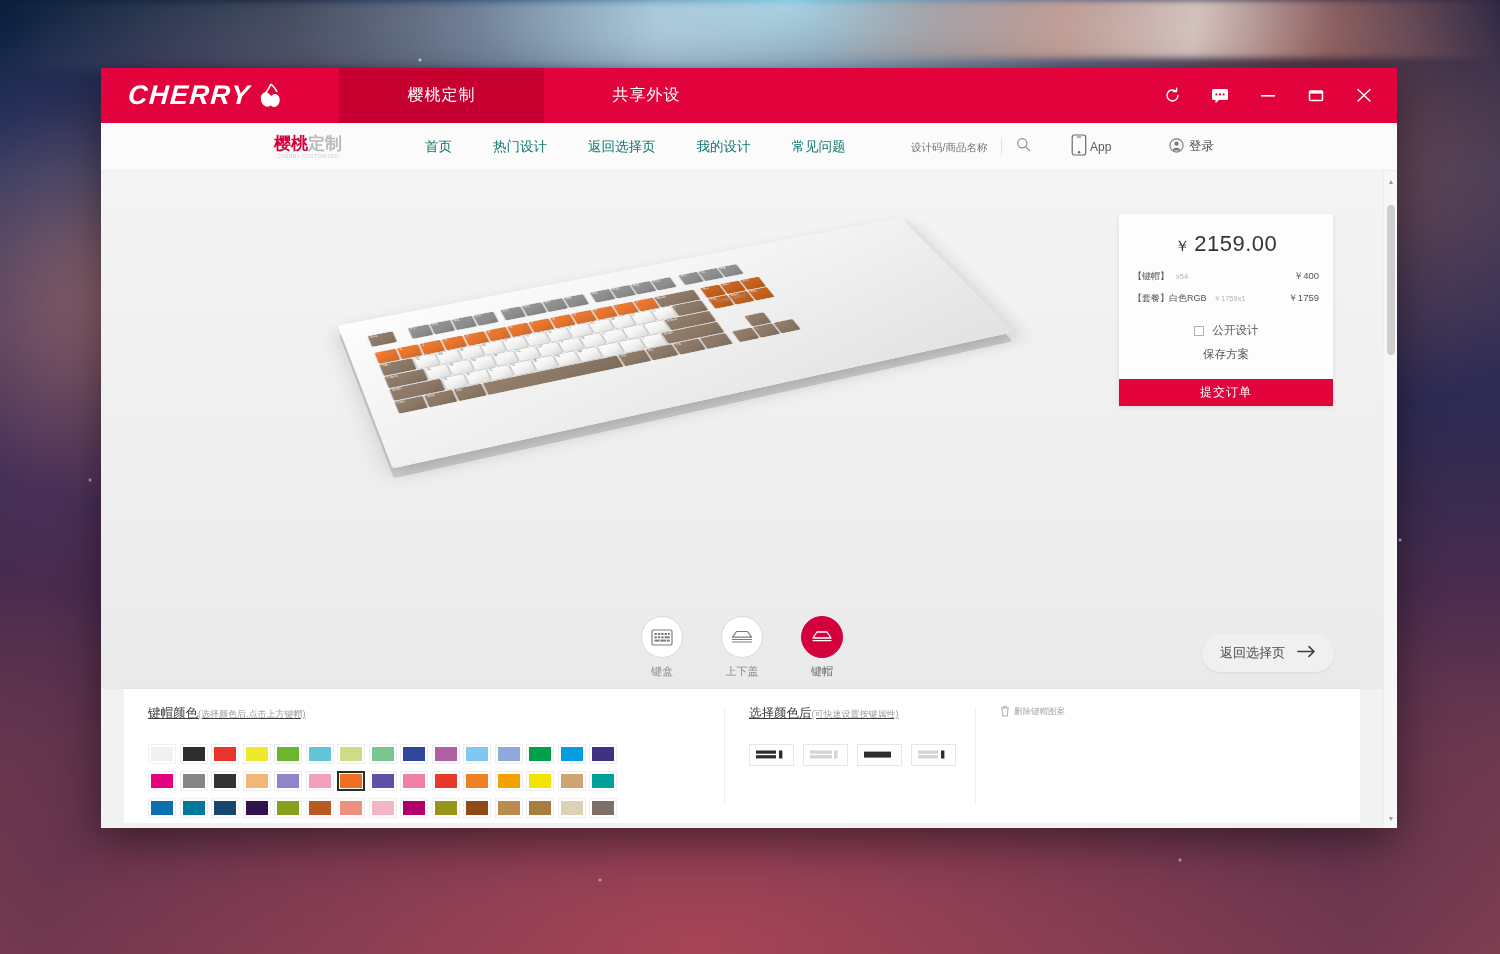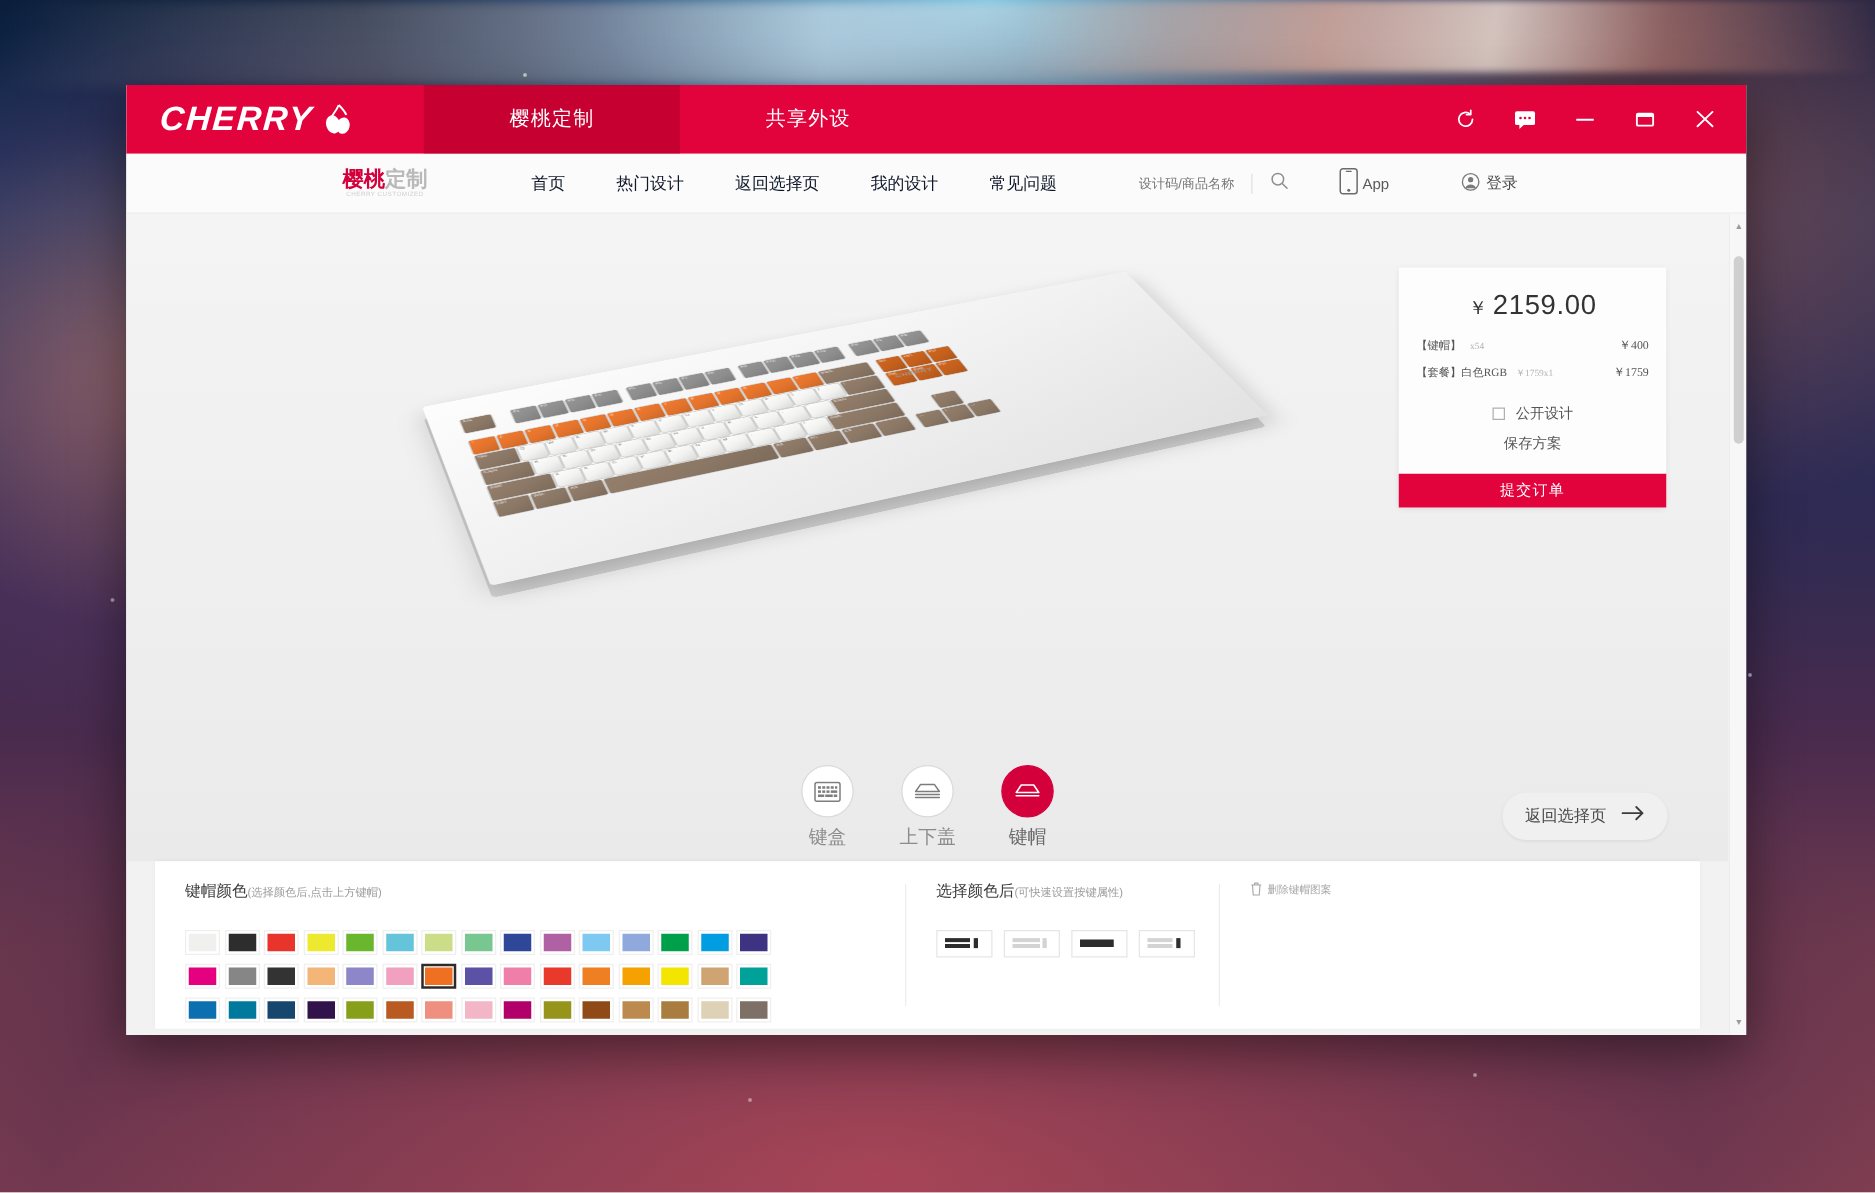--- a/index.html
+++ b/index.html
@@ -67,21 +67,21 @@
   
   .sitenav{
     height:48px; background:#fbfbfb; border-bottom:1px solid #ececec;
     display:flex; align-items:center; flex:0 0 auto; position:relative;
   }
   .sitelogo{ margin-left:166px; width:82px; text-align:center; line-height:1;}
   .sitelogo .cn{ font-size:17px; font-weight:bold; color:#d4003c; letter-spacing:0px;}
   .sitelogo .cn .g{ color:#b9b9b9; }
   .sitelogo .sub{ font-size:5px; color:#cfcfcf; letter-spacing:.4px; margin-top:2px;}
   .navlinks{ display:flex; margin-left:76px; gap:41px;}
-  .navlinks a{ font-size:13.5px; color:#0f172a; text-decoration:none;}
+  .navlinks a{ font-size:13.5px; color:#0f766e; text-decoration:none;}
   .searchbox{
     position:absolute; left:810px; display:flex; align-items:center;
     width:120px; height:24px;
   }
   .searchbox input{
     border:none; outline:none; background:transparent; font-size:10.5px; color:#9a9a9a;
     width:100px; font-family:"Liberation Sans",sans-serif;
   }
   .search-div{ position:absolute; left:900px; width:1px;height:16px;background:#e0e0e0;}
   .search-ico{ position:absolute; left:915px; color:#8e8e8e;}
@@ -97,21 +97,21 @@
     background:linear-gradient(180deg,#f4f4f4 0%, #eeeeee 65%, #eaeaea 100%);
   }
 
   
   .price-card{
     position:absolute; right:50px; top:43px; width:214px; background:#fdfdfd;
     box-shadow:0 1px 5px rgba(0,0,0,.10); z-index:6;
   }
   .price-top{ text-align:center; padding:17px 0 13px; font-size:22px; color:#333; letter-spacing:.5px;}
   .price-top .yen{ font-size:15px; margin-right:4px;}
-  .price-rows{ padding:0 14px;font-family:Liberation Serif, serif;}
+  .price-rows{ padding:0 14px;}
   .price-row{ display:flex; align-items:baseline; font-size:9px; color:#6f6f6f; margin-bottom:9px;}
   .price-row .pname{ color:#555; font-size:9px;}
   .price-row .pqty{ color:#b3b3b3; font-size:7.5px; margin-left:7px;}
   .price-row .pspacer{ flex:1 1 auto;}
   .price-row .pval{ color:#555; font-size:9.5px;}
   .price-opts{ padding:9px 0 6px; text-align:center;}
   .opt-line{ display:flex; align-items:center; justify-content:center; gap:9px; font-size:11.5px; color:#555; margin-bottom:9px;}
   .chk{ width:10px;height:10px;border:1px solid #b0b0b0;background:#fff;display:inline-block;}
   .save-line{ font-size:11.5px; color:#555; text-align:center; padding-bottom:11px;}
   .submit-btn{
@@ -156,38 +156,38 @@
   .view-tabs{
     position:absolute; left:50%; transform:translateX(-50%); bottom:10px;
     display:flex; gap:30px; z-index:5;
   }
   .vt{ width:50px; text-align:center; cursor:pointer;}
   .vt .circ{
     width:42px;height:42px;border-radius:50%; border:1px solid #dadada; background:#fff;
     display:flex;align-items:center;justify-content:center; margin:0 auto;
   }
   .vt.active .circ{ background:#d4003c; border-color:#d4003c;}
-  .vt .lab{ font-size:15px; color:#8c8c8c; margin-top:6px;}
+  .vt .lab{ font-size:11px; color:#8c8c8c; margin-top:6px;}
   .vt.active .lab{ color:#6a6a6a;}
 
   
   .back-btn{
     position:absolute; right:49px; bottom:17px; height:38px; padding:0 18px; border-radius:19px;
     background:#f0f0f0; display:flex; align-items:center; gap:12px; cursor:pointer;
     box-shadow:0 1px 3px rgba(0,0,0,.07); z-index:5;
   }
   .back-btn .lab{ font-size:13px; color:#4a4a4a;}
 
   
   .bottom{
     position:absolute; left:23px; right:37px; bottom:5px; height:134px;
     background:#fff; display:flex; box-shadow:0 -1px 3px rgba(0,0,0,.04);
   }
   .pane{ position:relative; padding:16px 0 0 24px;}
-  .pane-title{ font-size:12.5px; color:#3b3b3b; margin-bottom:22px;}
+  .pane-title{ font-size:12.5px; color:#3b3b3b; margin-bottom:22px;text-decoration:underline;}
   .pane-title .hint{ font-size:9px; color:#9b9b9b;}
   .pane-sep{ width:1px; background:#ededed; margin:18px 0;}
   .pane-colors{ width:600px;}
   .swatch-grid{ display:grid; grid-template-columns:repeat(15, 31.5px); grid-auto-rows:27px;}
   .swatch{ width:28px;height:20px; background:#fff; padding:2px; cursor:pointer; border:1px solid #efefef;}
   .swatch .fill{ width:100%;height:100%;}
   .swatch.sel{ border:2px solid #2b2b2b; padding:1px;}
   .pane-region{ width:250px;}
   .region-row{ display:flex; gap:9px;}
   .region-btn{

